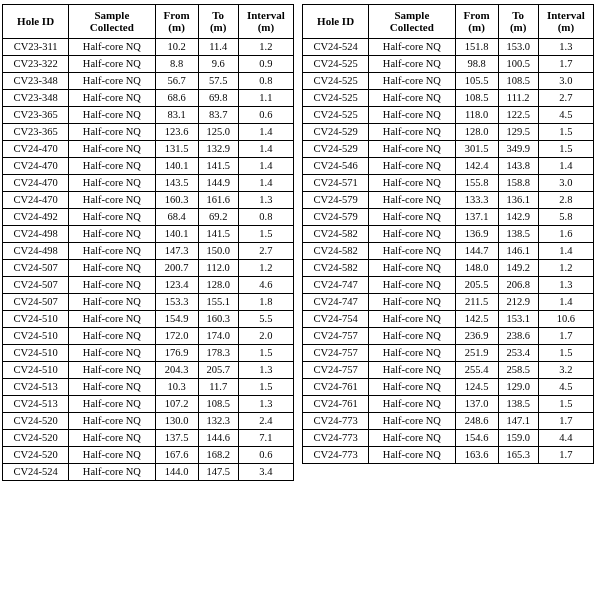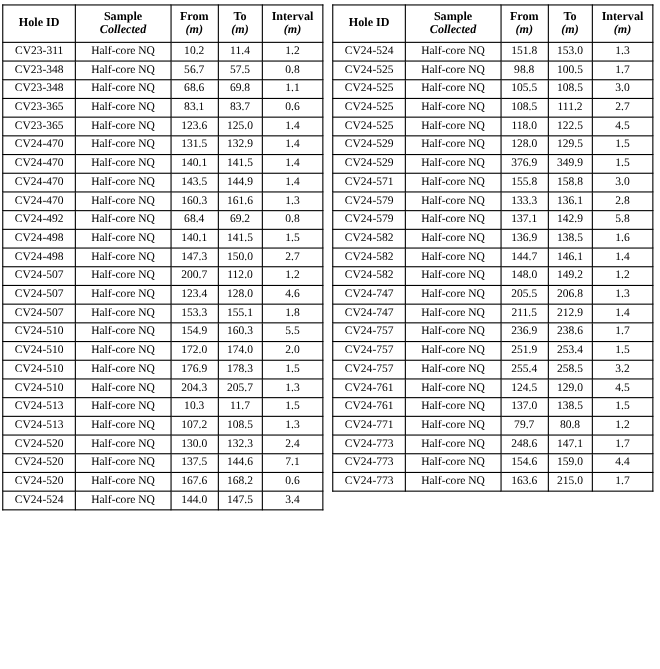--- a/index.html
+++ b/index.html
@@ -53,21 +53,21 @@
   .col-hole  { width: 66px; }
   .col-samp  { width: 86px; }
   .col-from  { width: 43px; }
   .col-to    { width: 40px; }
   .col-int   { width: 55px; }
 
   td.c-hole { text-align: center; padding-left: 4px; }
   td.c-samp { text-align: center; padding-left: 4px; }
   td.c-num  { text-align: center; }
 
-  .hdr-line2 { display: block; font-weight: bold; font-style: italic; }
+  .hdr-line2 { display: block; font-weight: bold; }
 </style>
 </head>
 <body>
 
 <div class="page">
   <div class="table-wrap">
     <table class="data">
       <colgroup>
         <col class="col-hole">
           <col class="col-samp">
@@ -100,20 +100,27 @@
       </thead>
       <tbody id="left-body">
           <tr>
             <td class="c-hole">CV23-311</td>
             <td class="c-samp">Half-core NQ</td>
             <td class="c-num">10.2</td>
             <td class="c-num">11.4</td>
             <td class="c-num">1.2</td>
           </tr>
           <tr>
+            <td class="c-hole">CV23-322</td>
+            <td class="c-samp">Half-core NQ</td>
+            <td class="c-num">8.8</td>
+            <td class="c-num">9.6</td>
+            <td class="c-num">0.9</td>
+          </tr>
+          <tr>
             <td class="c-hole">CV23-348</td>
             <td class="c-samp">Half-core NQ</td>
             <td class="c-num">56.7</td>
             <td class="c-num">57.5</td>
             <td class="c-num">0.8</td>
           </tr>
           <tr>
             <td class="c-hole">CV23-348</td>
             <td class="c-samp">Half-core NQ</td>
             <td class="c-num">68.6</td>
@@ -349,23 +356,30 @@
           <tr>
             <td class="c-hole">CV24-529</td>
             <td class="c-samp">Half-core NQ</td>
             <td class="c-num">128.0</td>
             <td class="c-num">129.5</td>
             <td class="c-num">1.5</td>
           </tr>
           <tr>
             <td class="c-hole">CV24-529</td>
             <td class="c-samp">Half-core NQ</td>
-            <td class="c-num">376.9</td>
+            <td class="c-num">301.5</td>
             <td class="c-num">349.9</td>
             <td class="c-num">1.5</td>
+          </tr>
+          <tr>
+            <td class="c-hole">CV24-546</td>
+            <td class="c-samp">Half-core NQ</td>
+            <td class="c-num">142.4</td>
+            <td class="c-num">143.8</td>
+            <td class="c-num">1.4</td>
           </tr>
           <tr>
             <td class="c-hole">CV24-571</td>
             <td class="c-samp">Half-core NQ</td>
             <td class="c-num">155.8</td>
             <td class="c-num">158.8</td>
             <td class="c-num">3.0</td>
           </tr>
           <tr>
             <td class="c-hole">CV24-579</td>
@@ -410,20 +424,27 @@
             <td class="c-num">1.3</td>
           </tr>
           <tr>
             <td class="c-hole">CV24-747</td>
             <td class="c-samp">Half-core NQ</td>
             <td class="c-num">211.5</td>
             <td class="c-num">212.9</td>
             <td class="c-num">1.4</td>
           </tr>
           <tr>
+            <td class="c-hole">CV24-754</td>
+            <td class="c-samp">Half-core NQ</td>
+            <td class="c-num">142.5</td>
+            <td class="c-num">153.1</td>
+            <td class="c-num">10.6</td>
+          </tr>
+          <tr>
             <td class="c-hole">CV24-757</td>
             <td class="c-samp">Half-core NQ</td>
             <td class="c-num">236.9</td>
             <td class="c-num">238.6</td>
             <td class="c-num">1.7</td>
           </tr>
           <tr>
             <td class="c-hole">CV24-757</td>
             <td class="c-samp">Half-core NQ</td>
             <td class="c-num">251.9</td>
@@ -445,43 +466,36 @@
             <td class="c-num">4.5</td>
           </tr>
           <tr>
             <td class="c-hole">CV24-761</td>
             <td class="c-samp">Half-core NQ</td>
             <td class="c-num">137.0</td>
             <td class="c-num">138.5</td>
             <td class="c-num">1.5</td>
           </tr>
           <tr>
-            <td class="c-hole">CV24-771</td>
-            <td class="c-samp">Half-core NQ</td>
-            <td class="c-num">79.7</td>
-            <td class="c-num">80.8</td>
-            <td class="c-num">1.2</td>
-          </tr>
-          <tr>
             <td class="c-hole">CV24-773</td>
             <td class="c-samp">Half-core NQ</td>
             <td class="c-num">248.6</td>
             <td class="c-num">147.1</td>
             <td class="c-num">1.7</td>
           </tr>
           <tr>
             <td class="c-hole">CV24-773</td>
             <td class="c-samp">Half-core NQ</td>
             <td class="c-num">154.6</td>
             <td class="c-num">159.0</td>
             <td class="c-num">4.4</td>
           </tr>
           <tr>
             <td class="c-hole">CV24-773</td>
             <td class="c-samp">Half-core NQ</td>
             <td class="c-num">163.6</td>
-            <td class="c-num">215.0</td>
+            <td class="c-num">165.3</td>
             <td class="c-num">1.7</td>
           </tr>
         </tbody>
     </table>
   </div>
 </div>
 
 </body></html>

